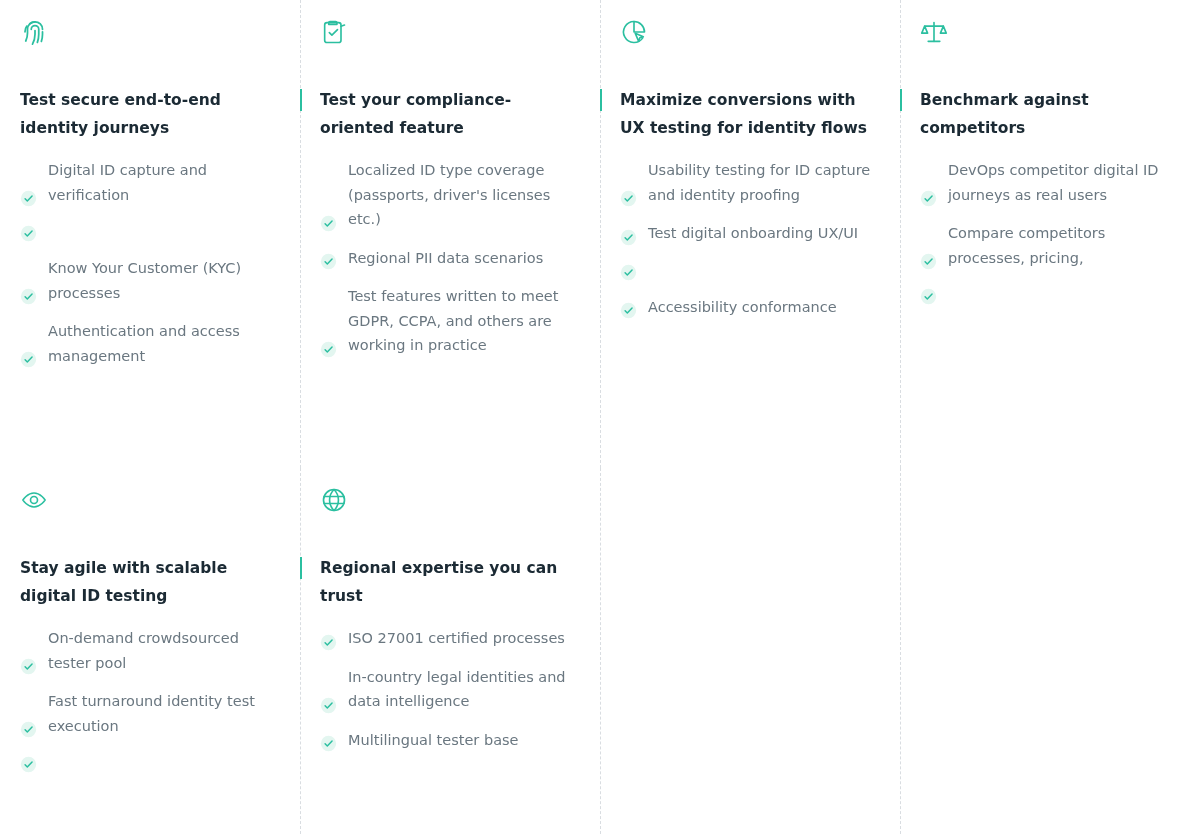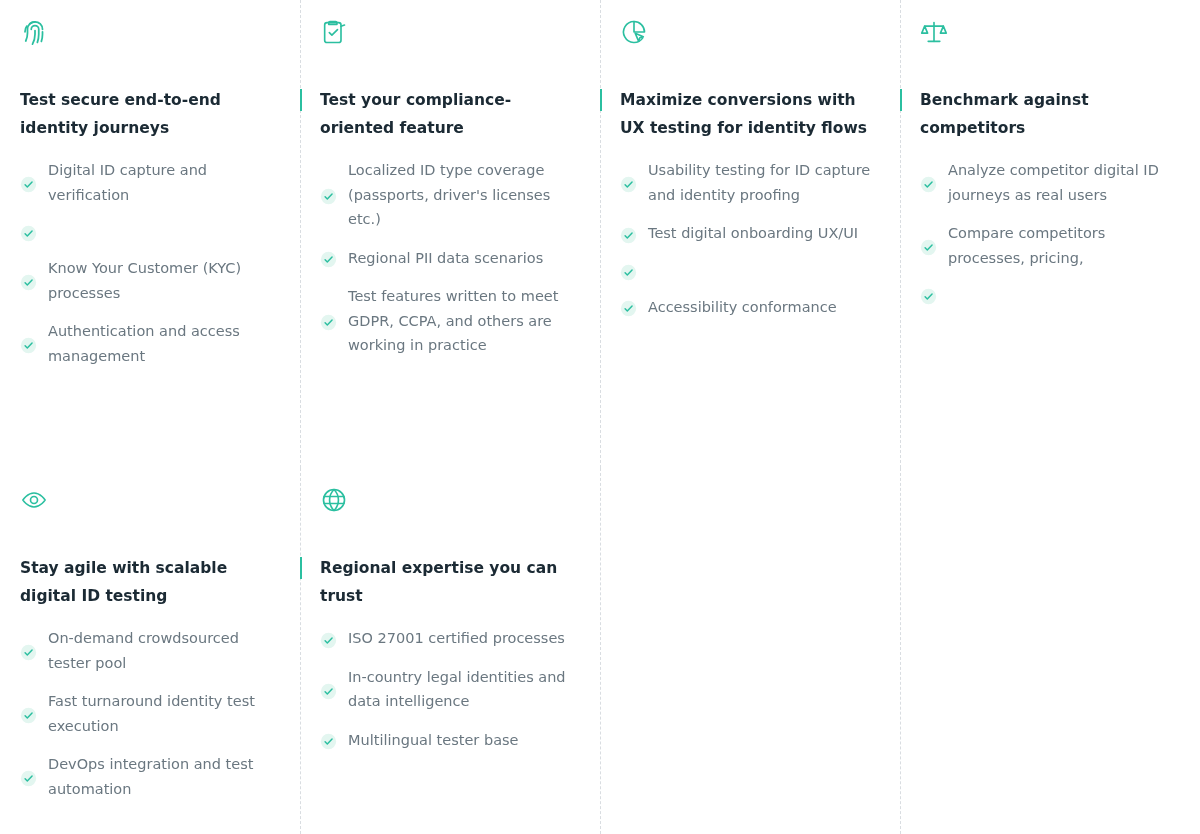--- a/index.html
+++ b/index.html
@@ -64,21 +64,21 @@
     height: 22px;
     background: #2bbfa0;
   }
   ul.features {
     list-style: none;
     margin: 0;
     padding: 0;
   }
   ul.features li {
     display: flex;
-    align-items: center;
+    align-items: flex-end;
     margin-bottom: 14px;
   }
   .check {
     flex: 0 0 auto;
     width: 17px;
     height: 17px;
     margin-right: 11px;
     margin-top: 4px;
   }
   .check svg { display: block; }
@@ -246,21 +246,21 @@
     </div>
     <div class="card-title">Benchmark against competitors</div>
     <ul class="features">
       <li>
         <span class="check">
             <svg width="17" height="17" viewBox="0 0 20 20">
               <circle cx="10" cy="10" r="9" fill="#e3f6f0"></circle>
               <path d="M6 10.3l2.6 2.6L14.2 7" fill="none" stroke="#2bbfa0" stroke-width="1.7" stroke-linecap="round" stroke-linejoin="round"></path>
             </svg>
           </span>
-        <span class="feature-text">Analyze competitor digital ID journeys as real users</span>
+        <span class="feature-text">DevOps competitor digital ID journeys as real users</span>
       </li>
       <li>
         <span class="check">
             <svg width="17" height="17" viewBox="0 0 20 20">
               <circle cx="10" cy="10" r="9" fill="#e3f6f0"></circle>
               <path d="M6 10.3l2.6 2.6L14.2 7" fill="none" stroke="#2bbfa0" stroke-width="1.7" stroke-linecap="round" stroke-linejoin="round"></path>
             </svg>
           </span>
         <span class="feature-text">Compare competitors processes, pricing,</span>
       </li>
@@ -302,21 +302,20 @@
           </span>
         <span class="feature-text">Fast turnaround identity test execution</span>
       </li>
       <li>
         <span class="check">
             <svg width="17" height="17" viewBox="0 0 20 20">
               <circle cx="10" cy="10" r="9" fill="#e3f6f0"></circle>
               <path d="M6 10.3l2.6 2.6L14.2 7" fill="none" stroke="#2bbfa0" stroke-width="1.7" stroke-linecap="round" stroke-linejoin="round"></path>
             </svg>
           </span>
-        <span class="feature-text">DevOps integration and test automation</span>
       </li>
     </ul>
   </div>
 
   <div class="cell divider">
     <div class="icon-wrap">
       <svg width="28" height="28" viewBox="0 0 24 24" fill="none" stroke="#2bbfa0" stroke-width="1.4" stroke-linecap="round" stroke-linejoin="round">
         <circle cx="12" cy="12" r="9"></circle>
         <path d="M3.5 9h17M3.5 15h17"></path>
         <path d="M12 3c2.5 2.5 3.8 5.6 3.8 9s-1.3 6.5-3.8 9c-2.5-2.5-3.8-5.6-3.8-9S9.5 5.5 12 3z"></path>

